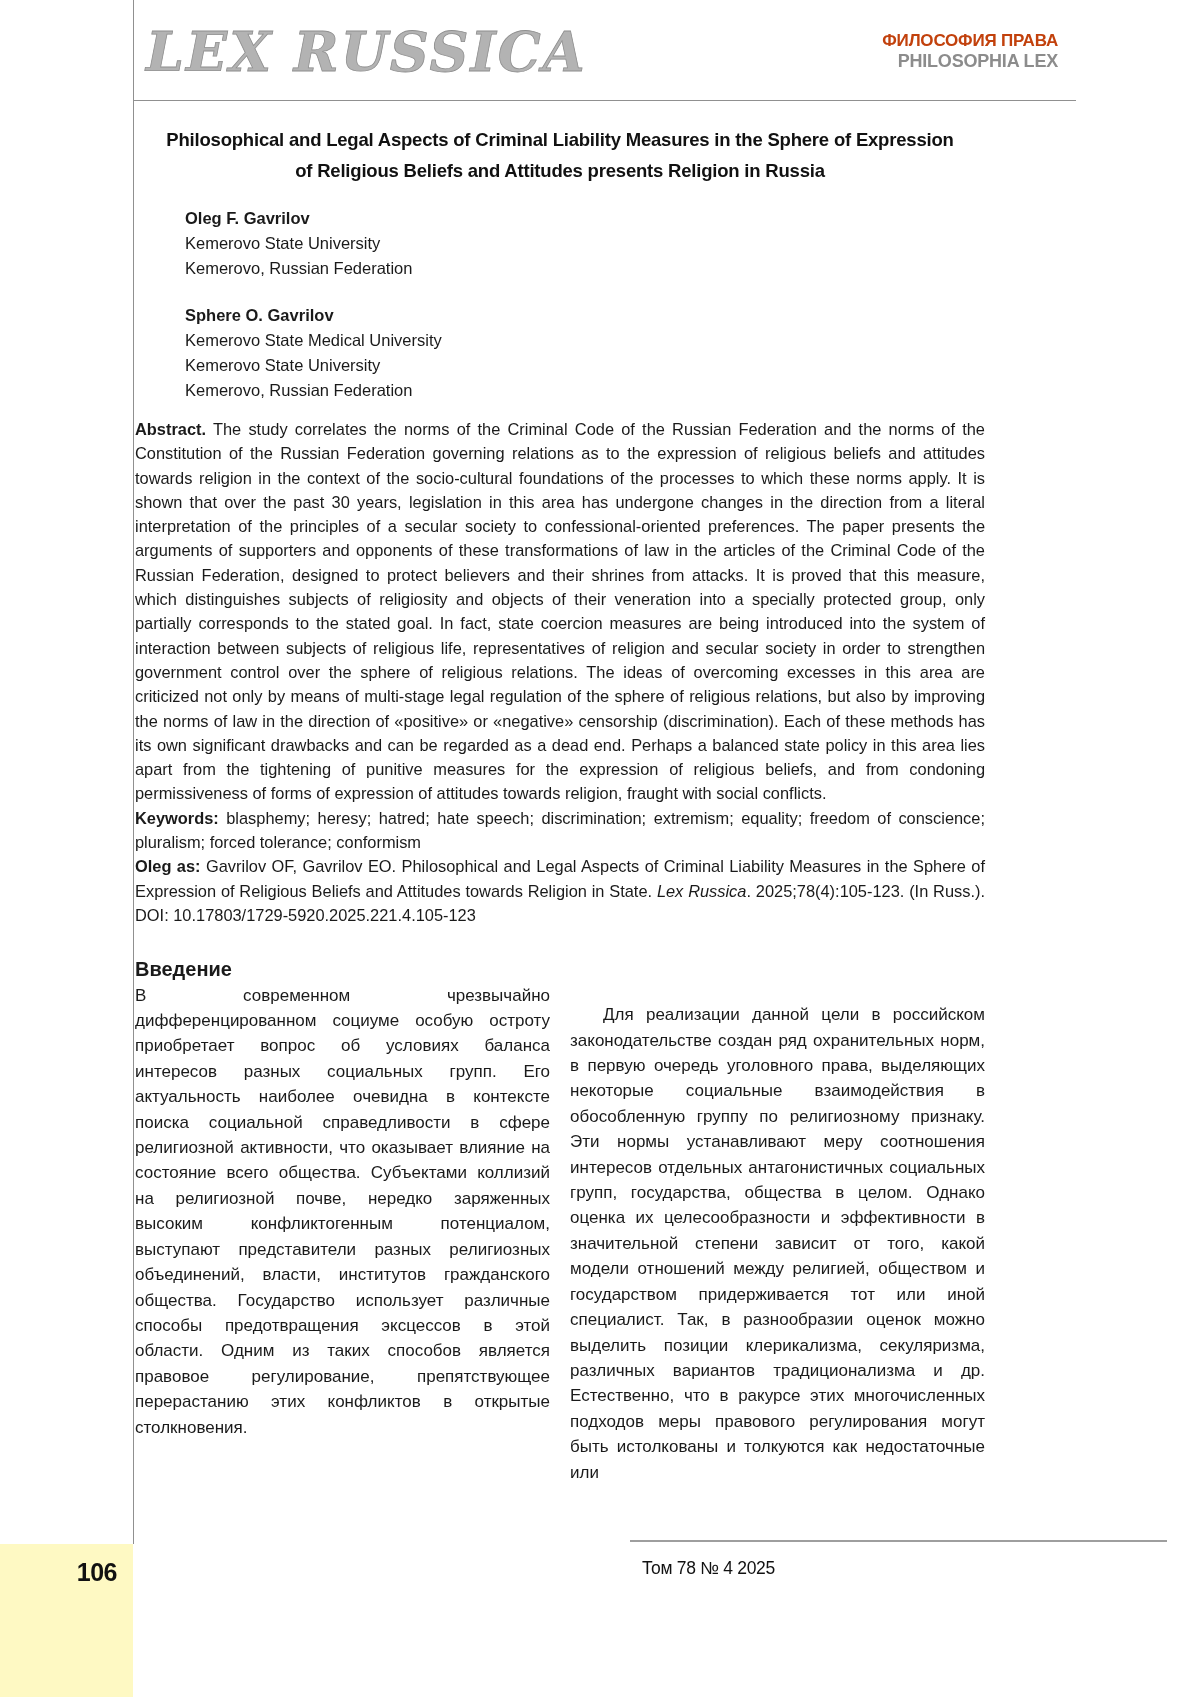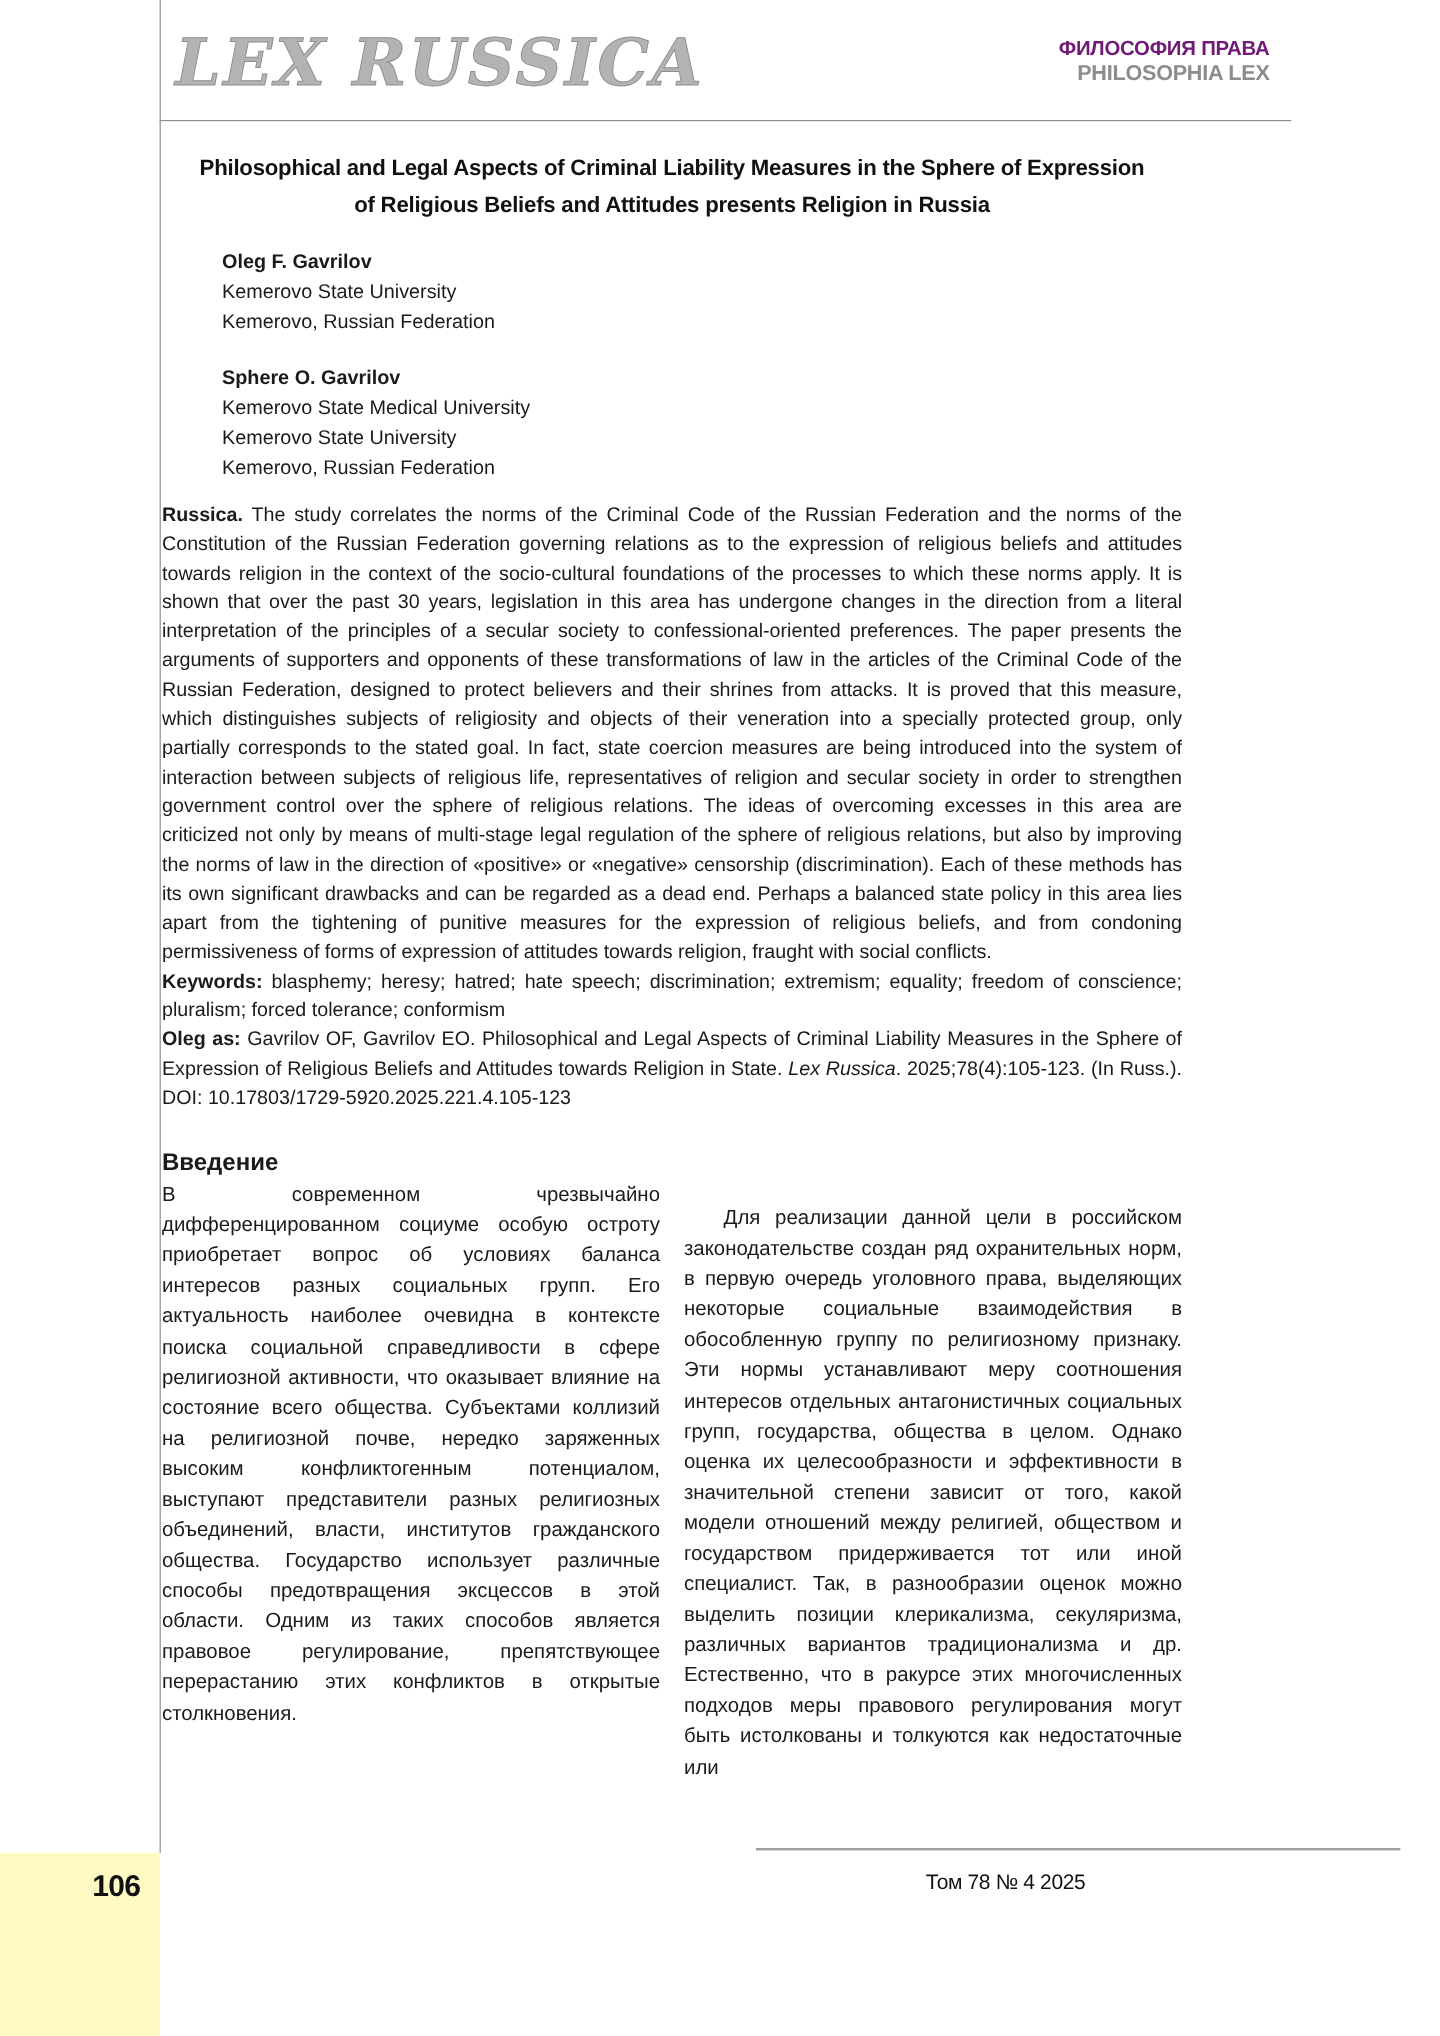--- a/index.html
+++ b/index.html
@@ -10,21 +10,21 @@
   .vline { position:absolute; left:133px; top:0; width:1px; height:1544px; background:#909090; }
   .header-rule { position:absolute; left:133px; top:100px; width:943px; height:1px; background:#909090; }
 
   .logo {
     position:absolute; left:146px; top:20px;
     font-family:"DejaVu Serif", serif; font-style:italic; font-weight:bold;
     font-size:54px; letter-spacing:2px; white-space:nowrap;
     color:#b3b3b3; -webkit-text-stroke:0.8px #8f8f8f;
   }
   .rubric { position:absolute; top:30px; left:0; width:1058px; text-align:right; line-height:21px; }
-  .rubric-ru { font-weight:bold; font-size:17px; letter-spacing:-0.2px; color:#701a75; }
+  .rubric-ru { font-weight:bold; font-size:17px; letter-spacing:-0.2px; color:#c2410c; }
   .rubric-lat { font-weight:bold; font-size:18px; letter-spacing:-0.2px; color:#8c8c8c; }
 
   .content { position:absolute; left:135px; top:124px; width:850px; }
 
   .title { text-align:center; font-weight:bold; font-size:18.5px; line-height:31px; letter-spacing:-0.2px; color:#111111; }
 
   .authors { margin:20px 0 0 50px; font-size:16.5px; line-height:25px; }
   .author-block + .author-block { margin-top:22px; }
   .author-name { font-weight:bold; }
 
@@ -36,21 +36,21 @@
   .columns { display:flex; gap:20px; margin-top:30px; }
   .col { width:415px; font-size:17px; line-height:25.4px; text-align:justify; }
   .col p { margin:0; }
   .section-heading { font-weight:bold; font-size:20px; margin:0 0 20px 0; text-align:left; }
   .col-right { padding-top:45px; }
   .indent-first { text-indent:33px; }
 
   .footer-box { position:absolute; left:0; top:1544px; width:133px; height:153px; background:#fef9c3; }
   .page-number { position:absolute; top:14px; right:16px; font-weight:bold; font-size:25px; letter-spacing:-0.5px; color:#111111; }
   .footer-rule { position:absolute; left:630px; top:1540px; width:537px; height:2px; background:#9e9e9e; }
-  .footer-volume { position:absolute; left:624px; top:1558px; width:428px; text-align:center; font-size:17.5px; letter-spacing:-0.3px; color:#111111; }
+  .footer-volume { position:absolute; left:642px; top:1558px; width:428px; text-align:left; font-size:17.5px; letter-spacing:-0.3px; color:#111111; }
 </style>
 </head>
 <body>
 
 <div class="page">
 
   <div class="vline"></div>
   <div class="header-rule"></div>
 
   <div class="logo">LEX RUSSICA</div>
@@ -76,21 +76,21 @@
       <div class="author-block">
         <div class="author-name">Sphere O. Gavrilov</div>
         <div>Kemerovo State Medical University</div>
         <div>Kemerovo State University</div>
         <div>Kemerovo, Russian Federation</div>
       </div>
     </div>
 
     <div class="meta">
       <p>
-        <span class="bold-label">Russica.</span>
+        <span class="bold-label">Abstract.</span>
         <span>The study correlates the norms of the Criminal Code of the Russian Federation and the norms of the Constitution of the Russian Federation governing relations as to the expression of religious beliefs and attitudes towards religion in the context of the socio-cultural foundations of the processes to which these norms apply. It is shown that over the past 30 years, legislation in this area has undergone changes in the direction from a literal interpretation of the principles of a secular society to confessional-oriented preferences. The paper presents the arguments of supporters and opponents of these transformations of law in the articles of the Criminal Code of the Russian Federation, designed to protect believers and their shrines from attacks. It is proved that this measure, which distinguishes subjects of religiosity and objects of their veneration into a specially protected group, only partially corresponds to the stated goal. In fact, state coercion measures are being introduced into the system of interaction between subjects of religious life, representatives of religion and secular society in order to strengthen government control over the sphere of religious relations. The ideas of overcoming excesses in this area are criticized not only by means of multi-stage legal regulation of the sphere of religious relations, but also by improving the norms of law in the direction of «positive» or «negative» censorship (discrimination). Each of these methods has its own significant drawbacks and can be regarded as a dead end. Perhaps a balanced state policy in this area lies apart from the tightening of punitive measures for the expression of religious beliefs, and from condoning permissiveness of forms of expression of attitudes towards religion, fraught with social conflicts.</span>
       </p>
       <p>
         <span class="bold-label">Keywords:</span>
         <span>blasphemy; heresy; hatred; hate speech; discrimination; extremism; equality; freedom of conscience; pluralism; forced tolerance; conformism</span>
       </p>
       <p>
         <span class="bold-label">Oleg as:</span>
         <span>Gavrilov OF, Gavrilov EO. Philosophical and Legal Aspects of Criminal Liability Measures in the Sphere of Expression of Religious Beliefs and Attitudes towards Religion in State.</span>
         <span class="italic">Lex Russica</span><span>. 2025;78(4):105-123. (In Russ.). DOI: 10.17803/1729-5920.2025.221.4.105-123</span>

